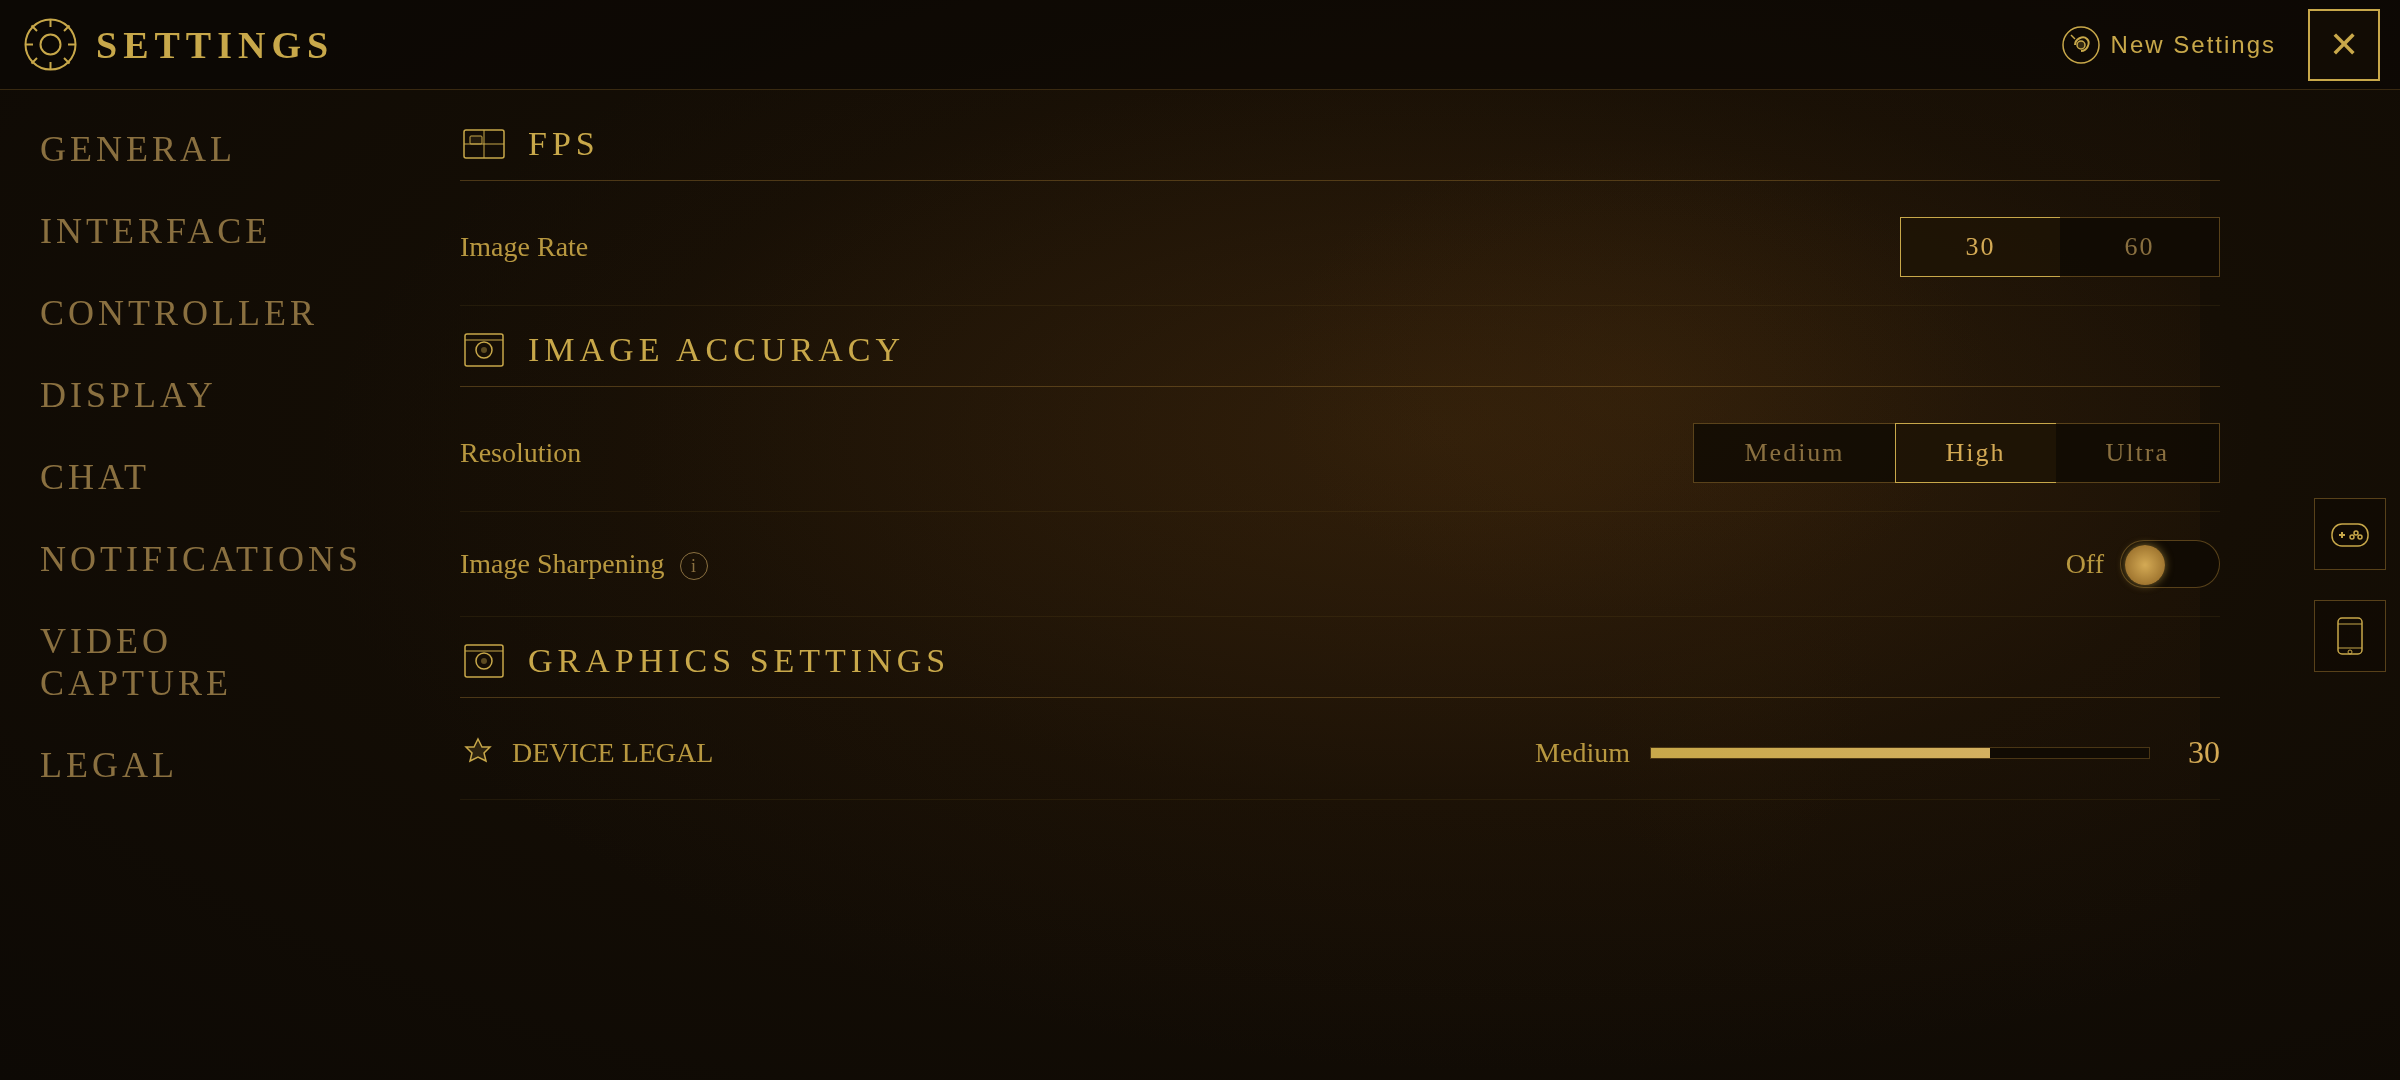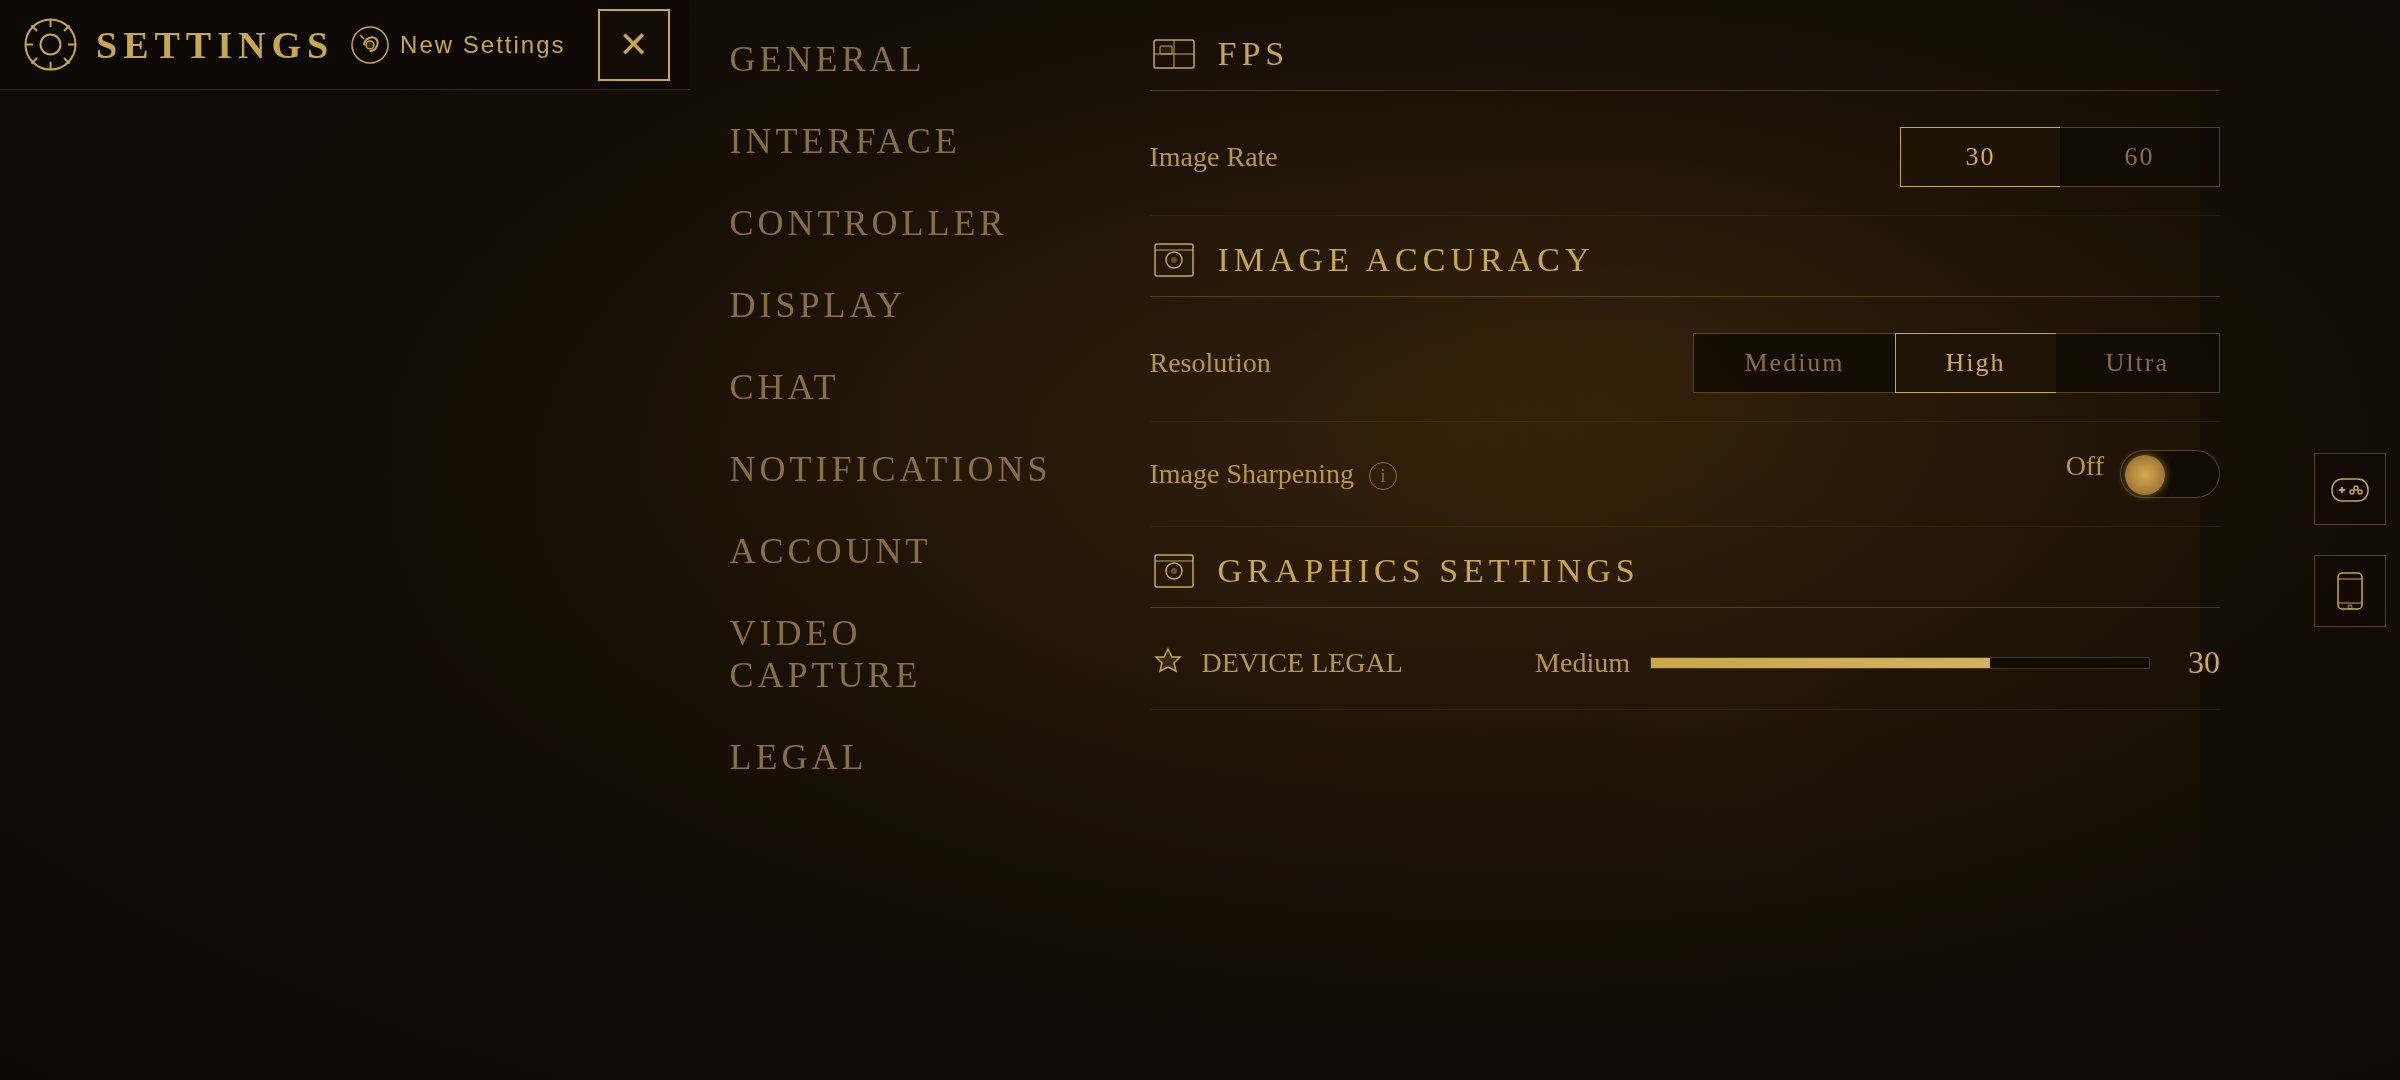--- a/index.html
+++ b/index.html
@@ -40,20 +40,21 @@
         radial-gradient(ellipse 600px 400px at 70% 35%, rgba(80,50,15,0.2) 0%, transparent 60%),
         radial-gradient(ellipse 300px 500px at 75% 60%, rgba(40,25,8,0.3) 0%, transparent 50%);
     }
 
     .container {
       position: relative;
       z-index: 1;
       width: 2400px;
       height: 1080px;
       display: flex;
+      flex-direction: column;
     }
 
     
     .header {
       display: flex;
       align-items: center;
       justify-content: space-between;
       padding: 12px 20px;
       border-bottom: 1px solid rgba(160, 120, 50, 0.3);
       background: rgba(10,7,3,0.6);
@@ -263,20 +264,21 @@
     .btn-option:last-child {
       border-left: none;
     }
     .btn-option:not(:first-child):not(:last-child) {
       border-right: none;
     }
 
     
     .toggle-wrap {
       display: flex;
+      align-items: center;
       gap: 16px;
     }
 
     .toggle-label-off {
       color: #b89840;
       font-size: 28px;
       font-family: 'Georgia', serif;
     }
 
     .toggle-switch {
@@ -452,23 +454,20 @@
       <div class="sidebar-item">
         <span>DISPLAY</span>
       </div>
       <div class="sidebar-item">
         <span>CHAT</span>
       </div>
       <div class="sidebar-item">
         <span>NOTIFICATIONS</span>
       </div>
       <div class="sidebar-item">
-        <span>ACCOUNT</span>
-      </div>
-      <div class="sidebar-item">
         <span>VIDEO CAPTURE</span>
       </div>
       <div class="sidebar-item">
         <span>LEGAL</span>
       </div>
     </div>
 
     <div class="content">
 
       <div class="section-block">

